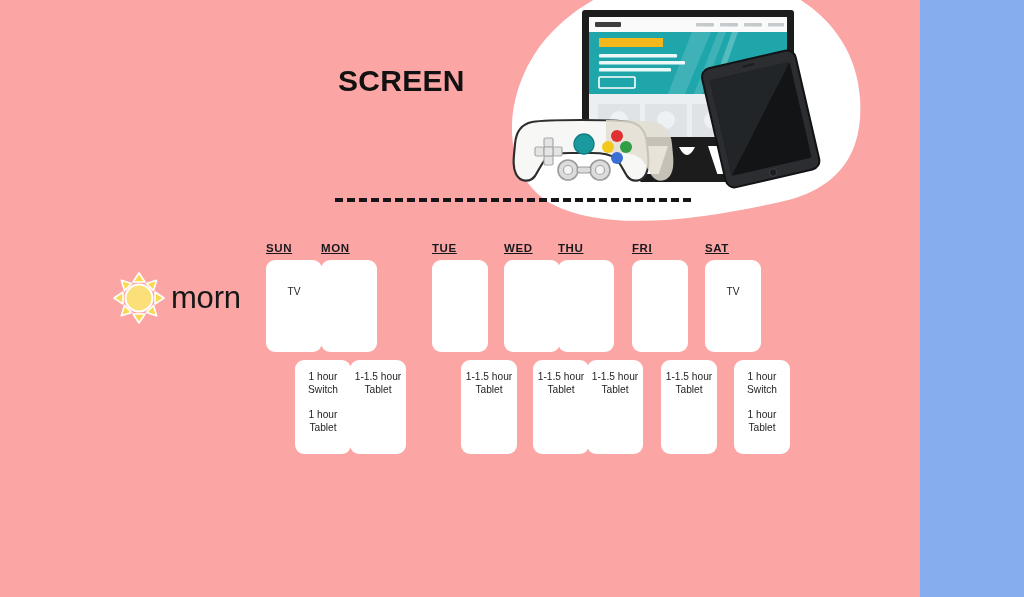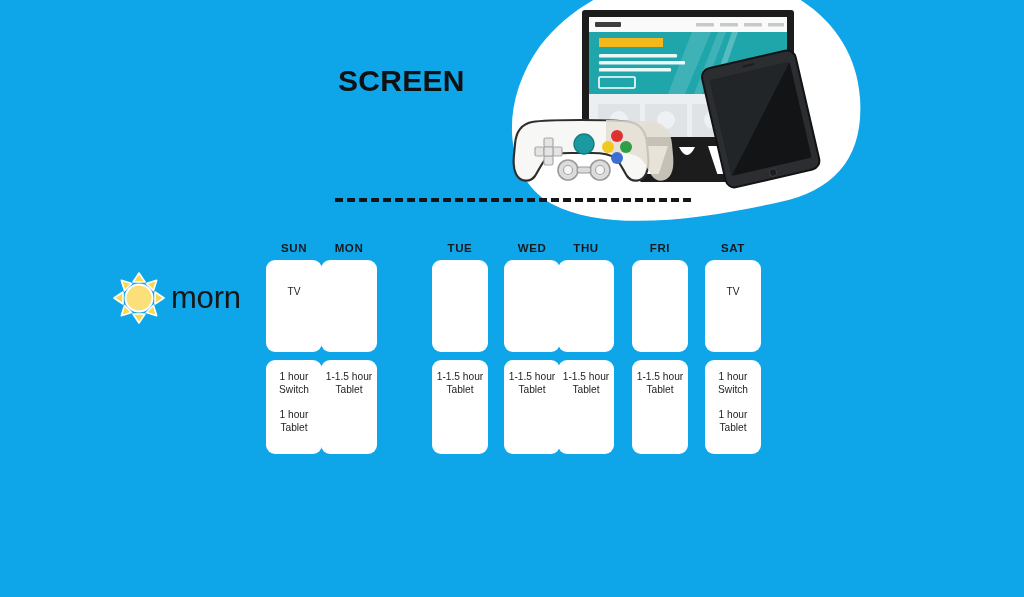--- a/index.html
+++ b/index.html
@@ -9,23 +9,23 @@
   }
   body {
     width: 1024px;
     height: 597px;
     overflow: hidden;
     font-family: "Liberation Sans", sans-serif;
     background: #86aeef;
   }
   #page {
     position: relative;
-    width: 1024px;
+    width: 920px;
     height: 597px;
-    background: #0ea5e9;
+    background: #fca5a5;
     overflow: hidden;
   }
 
   
   #hero-art {
     position: absolute;
     left: 480px;
     top: -14px;
     width: 400px;
     height: 240px;
@@ -104,41 +104,41 @@
     position: absolute;
     top: 0;
     width: 56px;
   }
   .day-head {
     font-family: "Liberation Sans", sans-serif;
     font-weight: bold;
     font-size: 11.5px;
     letter-spacing: 0.6px;
     color: #18191d;
-    text-align: center;
     height: 16px;
     line-height: 16px;
+    text-decoration: underline;
   }
   .cell {
     background: #ffffff;
     border-radius: 9px;
     width: 56px;
     box-sizing: border-box;
     padding: 26px 3px 6px 3px;
     text-align: center;
     font-family: "Liberation Sans", sans-serif;
     font-size: 10.2px;
     line-height: 1.25;
     color: #242424;
     white-space: pre-line;
     overflow: hidden;
   }
   .cell.morning { height: 92px; margin-top: 4px; }
   .cell.afternoon { height: 94px; margin-top: 8px; }
-  .cell.afternoon { padding-top: 11px; }
+  .cell.afternoon { padding-top: 11px; margin-left: 29px; }
 </style>
 </head>
 <body>
 
 <div id="page">
 
   <div id="hero-art">
     <svg width="400" height="240" viewBox="0 0 400 240" xmlns="http://www.w3.org/2000/svg">
 
       <path d="M 60 60

